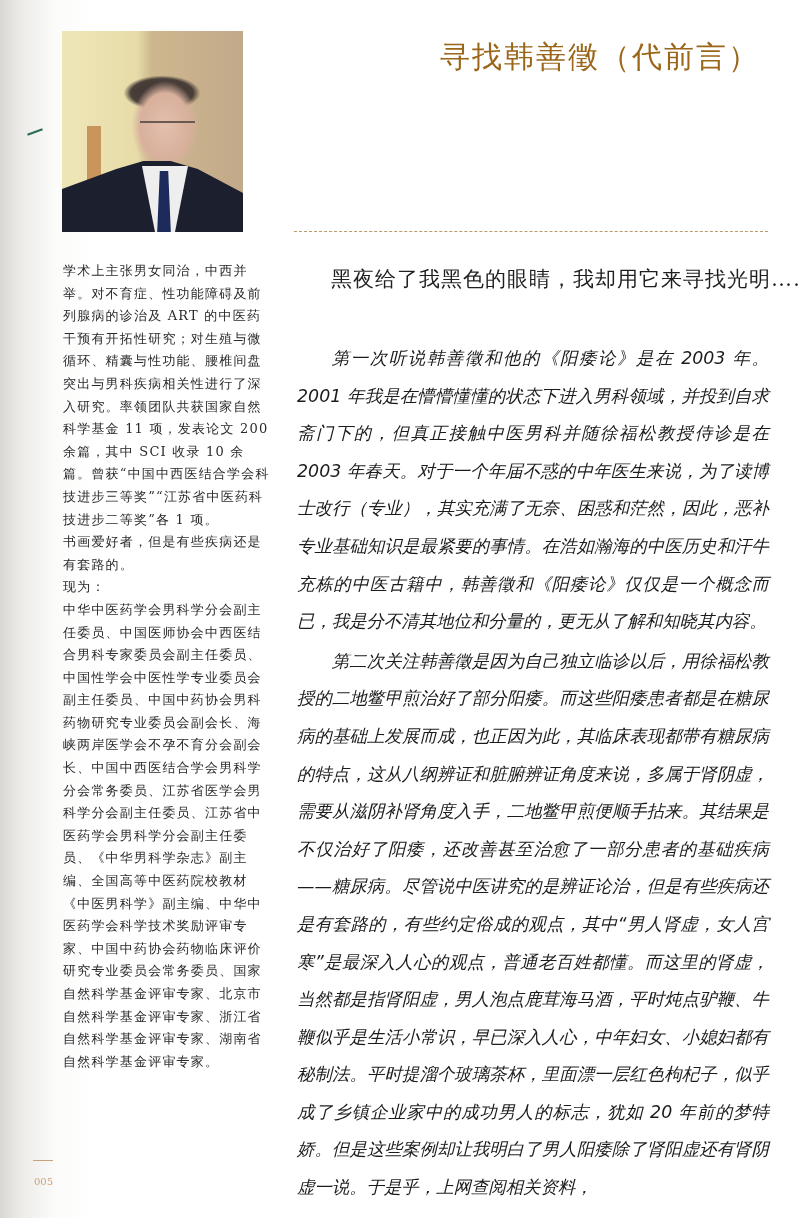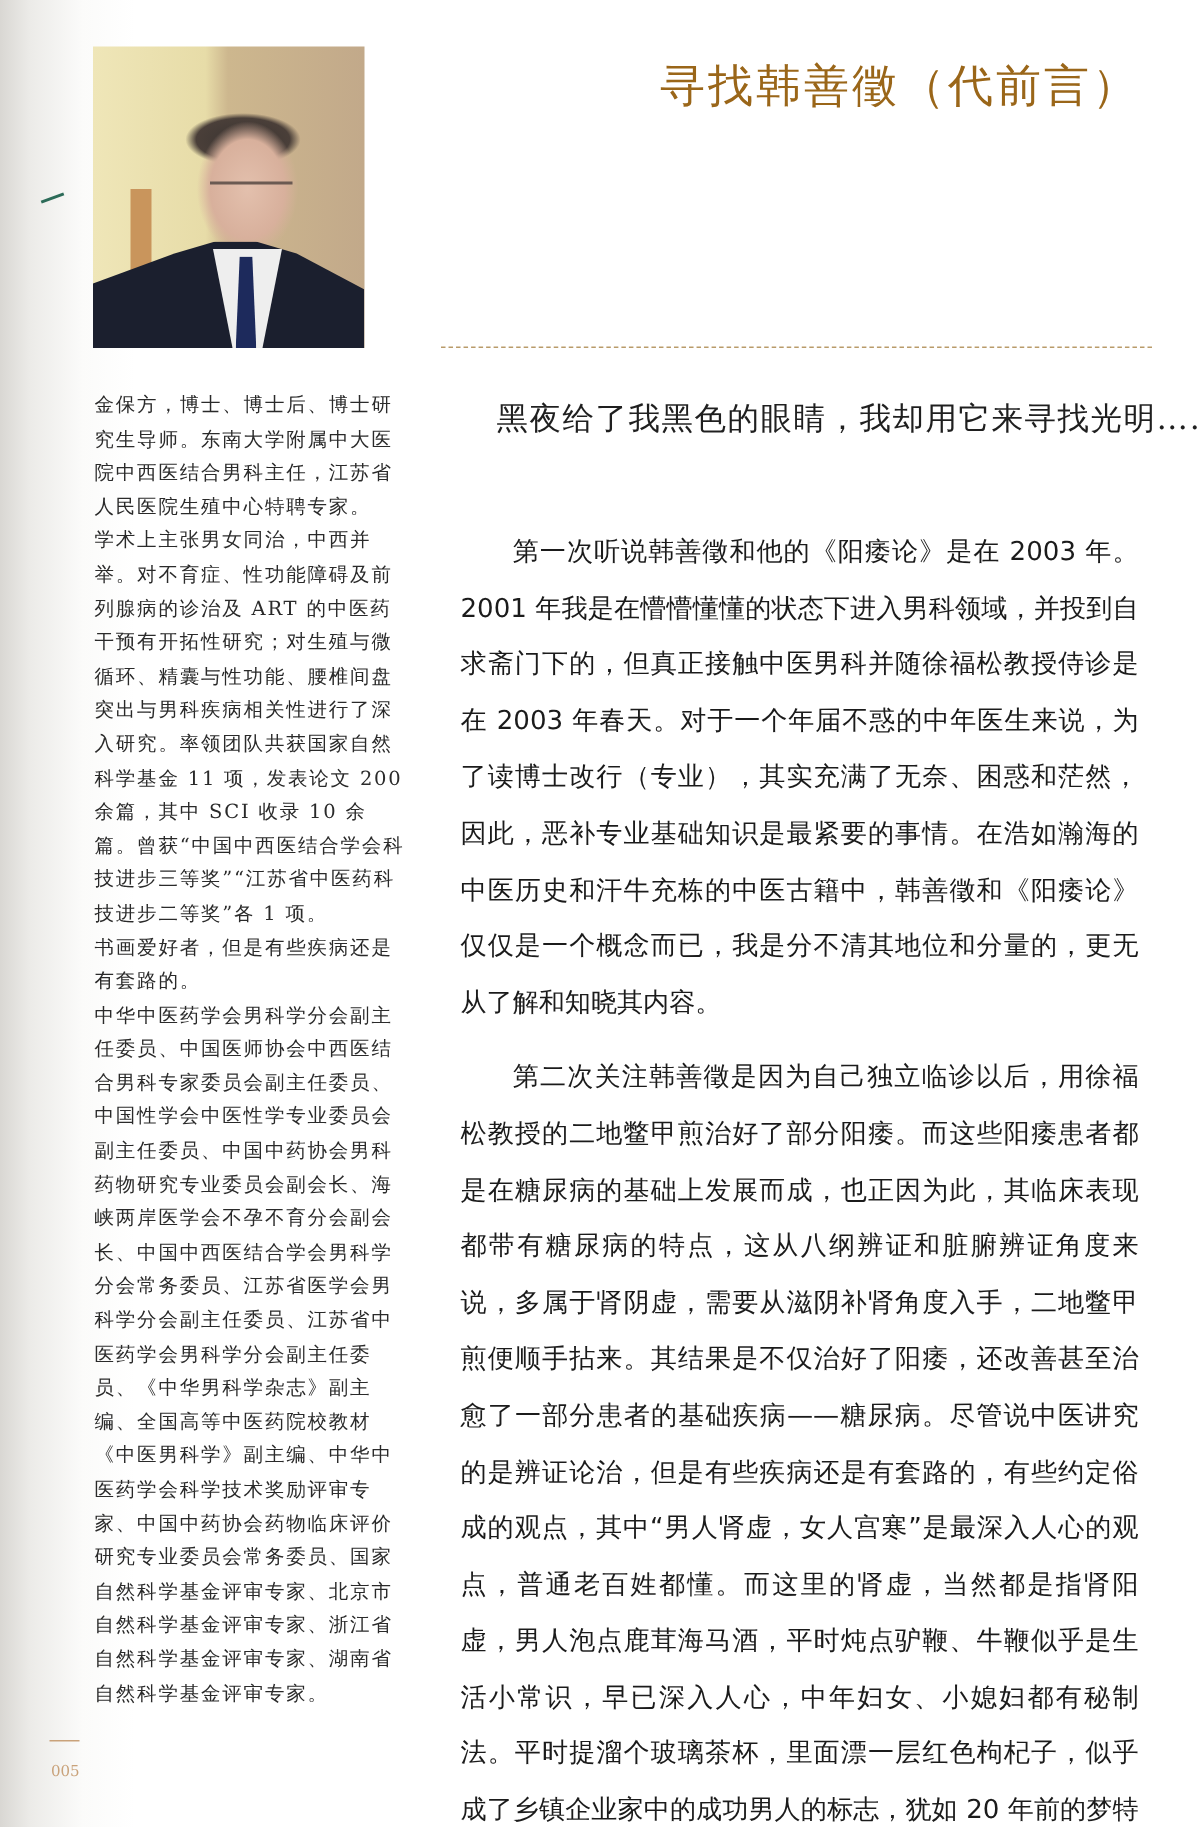--- a/index.html
+++ b/index.html
@@ -55,21 +55,21 @@
     .sidebar p { margin: 0; }
     .epigraph {
       position: absolute; left: 331px; top: 265px; font-size: 21px; color: #1f1f1f; letter-spacing: 1px;
       white-space: nowrap;
     }
     .body-text {
       position: absolute; left: 295px; top: 338px; width: 476px;
       font-family: "DejaVu Sans", "Liberation Sans", sans-serif;
       font-size: 17.4px; line-height: 37.6px; color: #1b1b1b; text-align: justify;
     }
-    .body-text p { margin: 12px; text-indent: 2em; }
+    .body-text p { margin: 2px; text-indent: 2em; font-style: italic; }
     .page-rule { position: absolute; left: 33px; top: 1160px; width: 20px; height: 1px; background: #c9a27a; }
     .page-number {
       position: absolute; left: 34px; top: 1176px; font-size: 10px; color: #c9a27a;
       font-family: "DejaVu Serif", "Liberation Serif", serif;
     }
   </style>
 </head>
 <body>
 
 <div class="tick-mark"></div>
@@ -79,23 +79,23 @@
   <div class="glasses"></div>
   <div class="suit"></div>
   <div class="shirt"></div>
   <div class="tie"></div>
 </div>
 
 <h1 class="title" style="margin:0;font-weight:normal;">寻找韩善徵（代前言）</h1>
 <div class="title-rule"></div>
 
 <div class="sidebar">
-  <p>金保方，博士、博士后、博士研究生导师。东南大学附属中大医院中西医结合男科主任，江苏省人民医院生殖中心特聘专家。</p>
   <p>学术上主张男女同治，中西并举。对不育症、性功能障碍及前列腺病的诊治及 ART 的中医药干预有开拓性研究；对生殖与微循环、精囊与性功能、腰椎间盘突出与男科疾病相关性进行了深入研究。率领团队共获国家自然科学基金 11 项，发表论文 200 余篇，其中 SCI 收录 10 余篇。曾获“中国中西医结合学会科技进步三等奖”“江苏省中医药科技进步二等奖”各 1 项。</p>
   <p>书画爱好者，但是有些疾病还是有套路的。</p>
+  <p>现为：</p>
   <p>中华中医药学会男科学分会副主任委员、中国医师协会中西医结合男科专家委员会副主任委员、中国性学会中医性学专业委员会副主任委员、中国中药协会男科药物研究专业委员会副会长、海峡两岸医学会不孕不育分会副会长、中国中西医结合学会男科学分会常务委员、江苏省医学会男科学分会副主任委员、江苏省中医药学会男科学分会副主任委员、《中华男科学杂志》副主编、全国高等中医药院校教材《中医男科学》副主编、中华中医药学会科学技术奖励评审专家、中国中药协会药物临床评价研究专业委员会常务委员、国家自然科学基金评审专家、北京市自然科学基金评审专家、浙江省自然科学基金评审专家、湖南省自然科学基金评审专家。</p>
 </div>
 
 <div class="epigraph">黑夜给了我黑色的眼睛，我却用它来寻找光明……</div>
 
 <div class="body-text">
   <p>第一次听说韩善徵和他的《阳痿论》是在 2003 年。2001 年我是在懵懵懂懂的状态下进入男科领域，并投到自求斋门下的，但真正接触中医男科并随徐福松教授侍诊是在 2003 年春天。对于一个年届不惑的中年医生来说，为了读博士改行（专业），其实充满了无奈、困惑和茫然，因此，恶补专业基础知识是最紧要的事情。在浩如瀚海的中医历史和汗牛充栋的中医古籍中，韩善徵和《阳痿论》仅仅是一个概念而已，我是分不清其地位和分量的，更无从了解和知晓其内容。</p>
   <p>第二次关注韩善徵是因为自己独立临诊以后，用徐福松教授的二地鳖甲煎治好了部分阳痿。而这些阳痿患者都是在糖尿病的基础上发展而成，也正因为此，其临床表现都带有糖尿病的特点，这从八纲辨证和脏腑辨证角度来说，多属于肾阴虚，需要从滋阴补肾角度入手，二地鳖甲煎便顺手拈来。其结果是不仅治好了阳痿，还改善甚至治愈了一部分患者的基础疾病——糖尿病。尽管说中医讲究的是辨证论治，但是有些疾病还是有套路的，有些约定俗成的观点，其中“男人肾虚，女人宫寒”是最深入人心的观点，普通老百姓都懂。而这里的肾虚，当然都是指肾阳虚，男人泡点鹿茸海马酒，平时炖点驴鞭、牛鞭似乎是生活小常识，早已深入人心，中年妇女、小媳妇都有秘制法。平时提溜个玻璃茶杯，里面漂一层红色枸杞子，似乎成了乡镇企业家中的成功男人的标志，犹如 20 年前的梦特娇。但是这些案例却让我明白了男人阳痿除了肾阳虚还有肾阴虚一说。于是乎，上网查阅相关资料，</p>
 </div>
 

